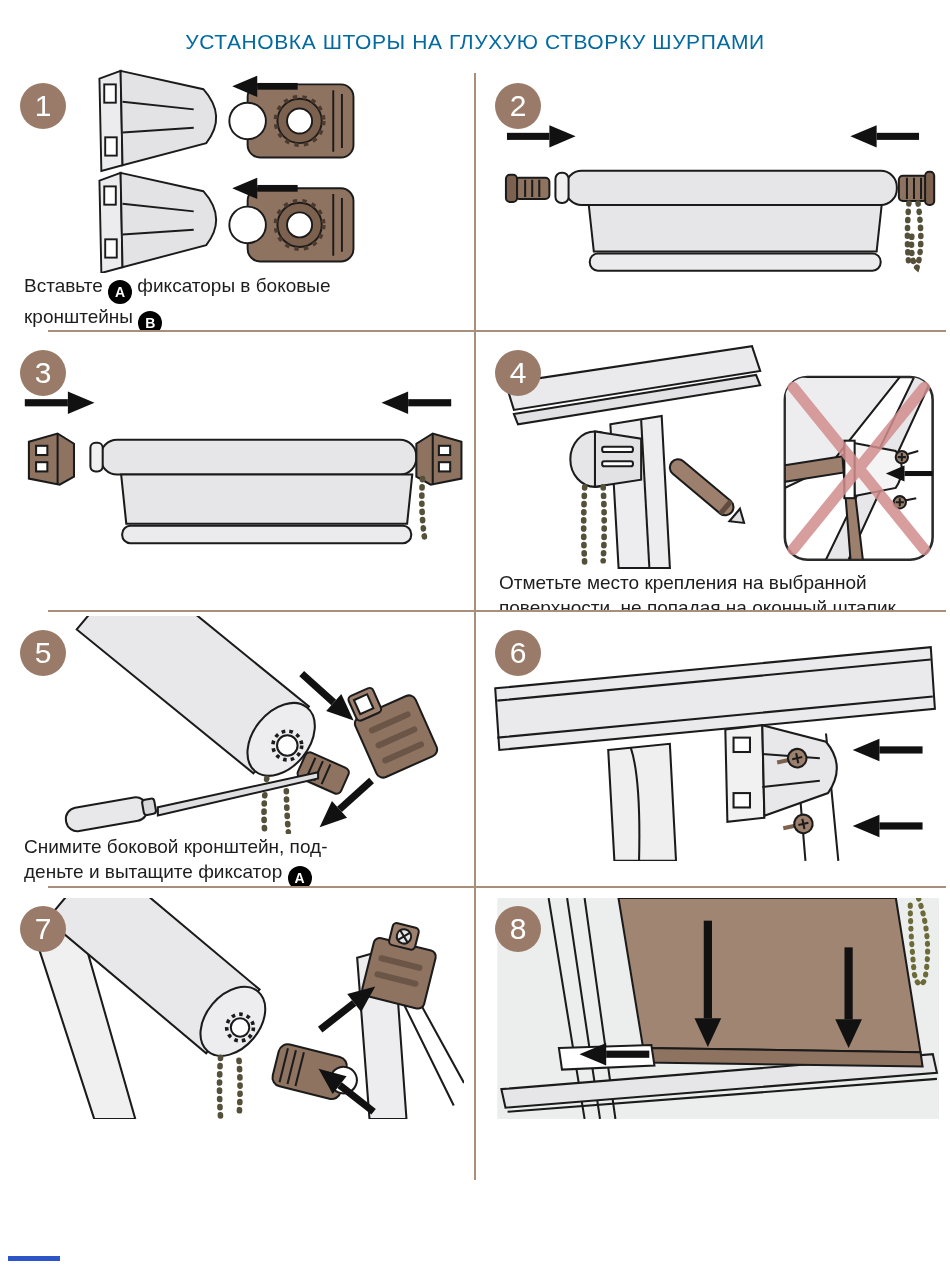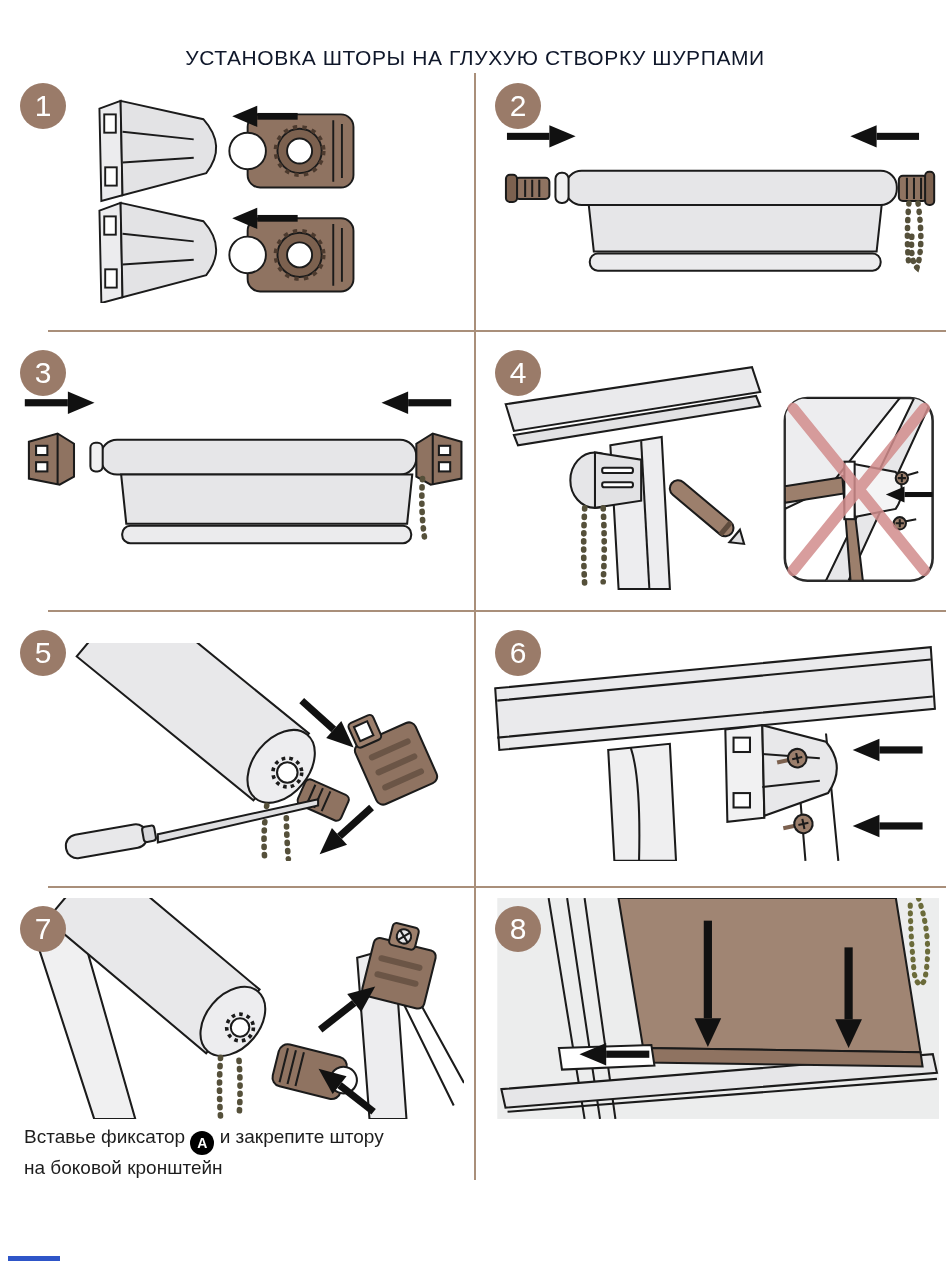--- a/index.html
+++ b/index.html
@@ -1,22 +1,22 @@
 <!DOCTYPE html>
 <html lang="ru"><head>
 <meta charset="utf-8">
 <style>
   html,body{margin:0;padding:0;}
   body{
     width:950px;height:1266px;position:relative;background:#ffffff;
     font-family:"Liberation Sans","DejaVu Sans",sans-serif;overflow:hidden;
   }
   .title{
-    margin:0;padding-top:46px;text-align:center;
-    font-size:21px;font-weight:400;letter-spacing:.6px;color:#0f172a;
+    margin:0;padding-top:30px;text-align:center;
+    font-size:21px;font-weight:400;letter-spacing:.6px;color:#0369a1;
   }
   .grid{
     position:absolute;left:0;top:65px;width:950px;height:1201px;
     display:grid;grid-template-columns:475px 475px;
     grid-template-rows:267px 280px 276px 378px;
   }
   .cell{position:relative;display:flex;flex-direction:column;overflow:hidden;}
   .cell .illus{flex:1 1 auto;display:flex;align-items:center;justify-content:center;padding-top:4px;}
   .cell.r4 .illus{flex:0 0 232px;}
   .cell .cap{
@@ -77,20 +77,21 @@
           </g>
         </defs>
         <use href="#s1b" x="28" y="0"></use>
         <use href="#s1f" x="204" y="10"></use>
         <use href="#arw" class="arr" transform="translate(262,18) rotate(180)"></use>
         <use href="#s1b" x="28" y="106"></use>
         <use href="#s1f" x="204" y="118"></use>
         <use href="#arw" class="arr" transform="translate(262,124) rotate(180)"></use>
       </svg>
     </div>
+    <p class="cap">Вставьте <span class="lb">A</span> фиксаторы в боковые<br>кронштейны <span class="lb">B</span></p>
   </section>
 
   <section class="cell">
     <div class="num">2</div>
     <div class="illus">
       <svg viewBox="0 0 440 200" width="446" height="202">
         <rect class="pt" fill="#e6e6e8" x="74" y="70" width="328" height="34" rx="16"></rect>
         <rect class="pt" fill="#f0f0f1" x="64" y="72" width="13" height="30" rx="6"></rect>
         <g>
           <rect class="pt" fill="#8f7361" x="24" y="77" width="34" height="21" rx="4"></rect>
@@ -181,20 +182,21 @@
             </g>
           <g>
               <circle class="pt" fill="#9c7f6c" cx="402" cy="162" r="6"></circle>
               <path class="ln" d="M398 162 h8 M402 158 v8 M408 160 l10 -2"></path>
             </g>
           <use href="#arw" class="arr" transform="translate(436,134) rotate(180) scale(0.7)"></use>
         </g>
         <path class="rx" d="M298 50 L426 208 M426 50 L298 208"></path>
       </svg>
     </div>
+    <p class="cap">Отметьте место крепления на выбранной<br>поверхности, не попадая на оконный штапик</p>
   </section>
 
   <section class="cell">
     <div class="num">5</div>
     <div class="illus">
       <svg viewBox="0 0 440 212" width="452" height="218">
         <polygon class="pt" fill="#e8e8ea" points="63,13 117,-52 289,88 235,153"></polygon>
         <g transform="rotate(39 262 120)">
             <ellipse class="pt" fill="#ededef" cx="262" cy="120" rx="27" ry="40"></ellipse>
           </g>
@@ -218,20 +220,21 @@
           <polygon class="pt" fill="#dfdfe1" points="142,186 298,152 298,158 142,194"></polygon>
           <g transform="rotate(-10 100 192)">
             <rect class="pt" fill="#e8e8ea" x="52" y="180" width="80" height="23" rx="11"></rect>
             <rect class="pt" fill="#d7d7da" x="128" y="184" width="12" height="15" rx="3"></rect>
           </g>
         </g>
         <use href="#arw" class="arr" transform="translate(282,56) rotate(42)"></use>
         <use href="#arw" class="arr" transform="translate(350,160) rotate(138)"></use>
       </svg>
     </div>
+    <p class="cap">Снимите боковой кронштейн, под-<br>деньте и вытащите фиксатор <span class="lb">A</span></p>
   </section>
 
   <section class="cell">
     <div class="num">6</div>
     <div class="illus">
       <svg viewBox="0 0 440 212" width="452" height="218">
         <g>
           <path class="pt" fill="#eaeaec" d="M8 44 L432 4 L436 64 L12 104 Z"></path>
           <path class="ln" d="M10 56 L432 16 M10 92 L434 52"></path>
           <path class="pt" fill="#efeff0" d="M118 104 L178 98 L184 212 L124 212 Z"></path>
@@ -288,21 +291,20 @@
           <rect x="352" y="60" width="44" height="6" rx="3" fill="#6b5546"></rect>
           <rect x="352" y="76" width="44" height="6" rx="3" fill="#6b5546"></rect>
           <rect class="pt" fill="#9c7f6c" x="358" y="26" width="26" height="22" rx="4"></rect>
           <circle class="pt" fill="#e8e8ea" cx="371" cy="37" r="7"></circle>
           <path class="ln" d="M366 32 L376 42 M376 32 L366 42"></path>
         </g>
         <use href="#arw" class="arr" transform="translate(300,128) rotate(-38)"></use>
         <use href="#arw" class="arr" transform="translate(352,208) rotate(-142)"></use>
       </svg>
     </div>
-    <p class="cap">Вставье фиксатор <span class="lb">A</span> и закрепите штору<br>на боковой кронштейн</p>
   </section>
 
   <section class="cell r4">
     <div class="num">8</div>
     <div class="illus">
       <svg viewBox="0 0 440 215" width="452" height="221">
         <rect x="10" y="0" width="430" height="215" fill="#eceded"></rect>
         <g>
           <path class="ln" d="M60 0 L95 215 M78 0 L110 215 M95 0 L125 215"></path>
           <polygon class="pt" fill="#e6e6e8" points="14,186 434,152 438,170 18,204"></polygon>

